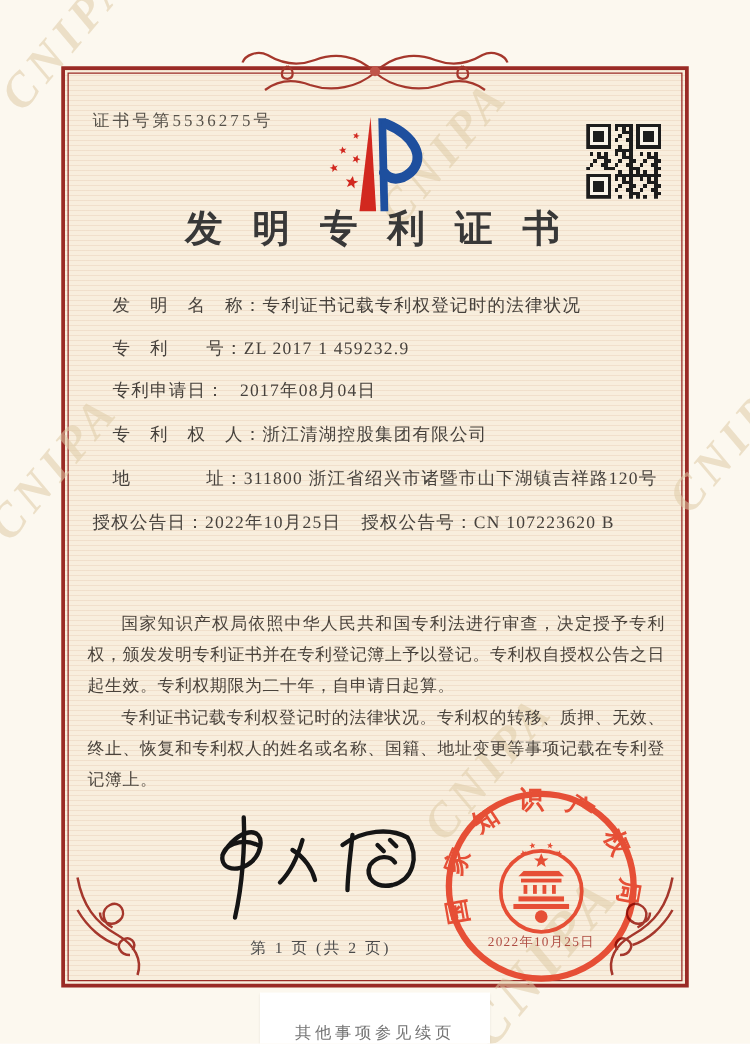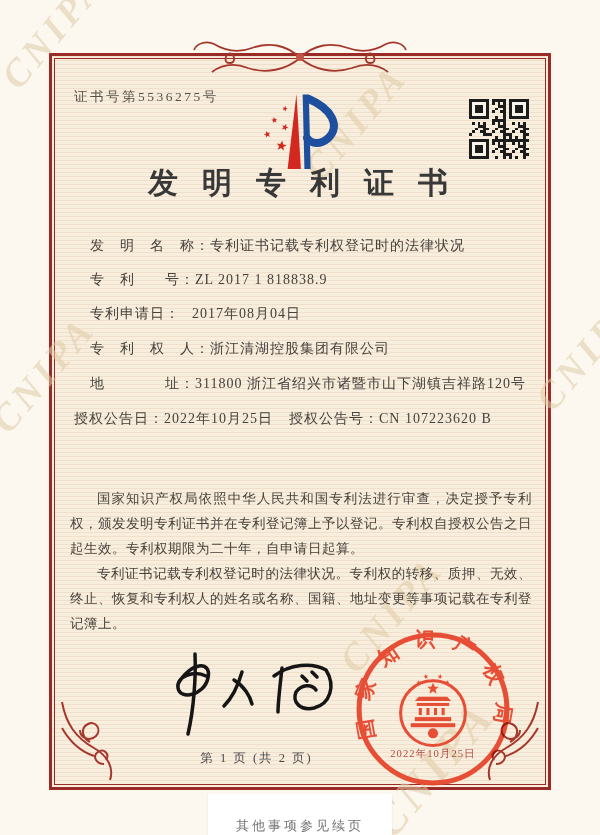--- a/index.html
+++ b/index.html
@@ -262,21 +262,21 @@
           <rect x="19" y="20" width="1" height="1" fill="#1c1c1c"></rect>
         </svg></div>
 
     <div class="title">发明专利证书</div>
 
     <div class="fields">
       <div class="frow r1">
         <span class="flabel">发　明　名　称：</span><span>专利证书记载专利权登记时的法律状况</span>
       </div>
       <div class="frow r3">
-        <span class="flabel">专　利　　号：</span><span>ZL 2017 1 818838.9</span>
+        <span class="flabel">专　利　　号：</span><span>ZL 2017 1 459232.9</span>
       </div>
       <div class="frow r4">
         <span class="flabel">专利申请日：</span><span>2017年08月04日</span>
       </div>
       <div class="frow r5">
         <span class="flabel">专　利　权　人：</span><span>浙江清湖控股集团有限公司</span>
       </div>
       <div class="frow r6">
         <span class="flabel">地　　　　址：</span><span>311800 浙江省绍兴市诸暨市山下湖镇吉祥路120号</span>
       </div>

